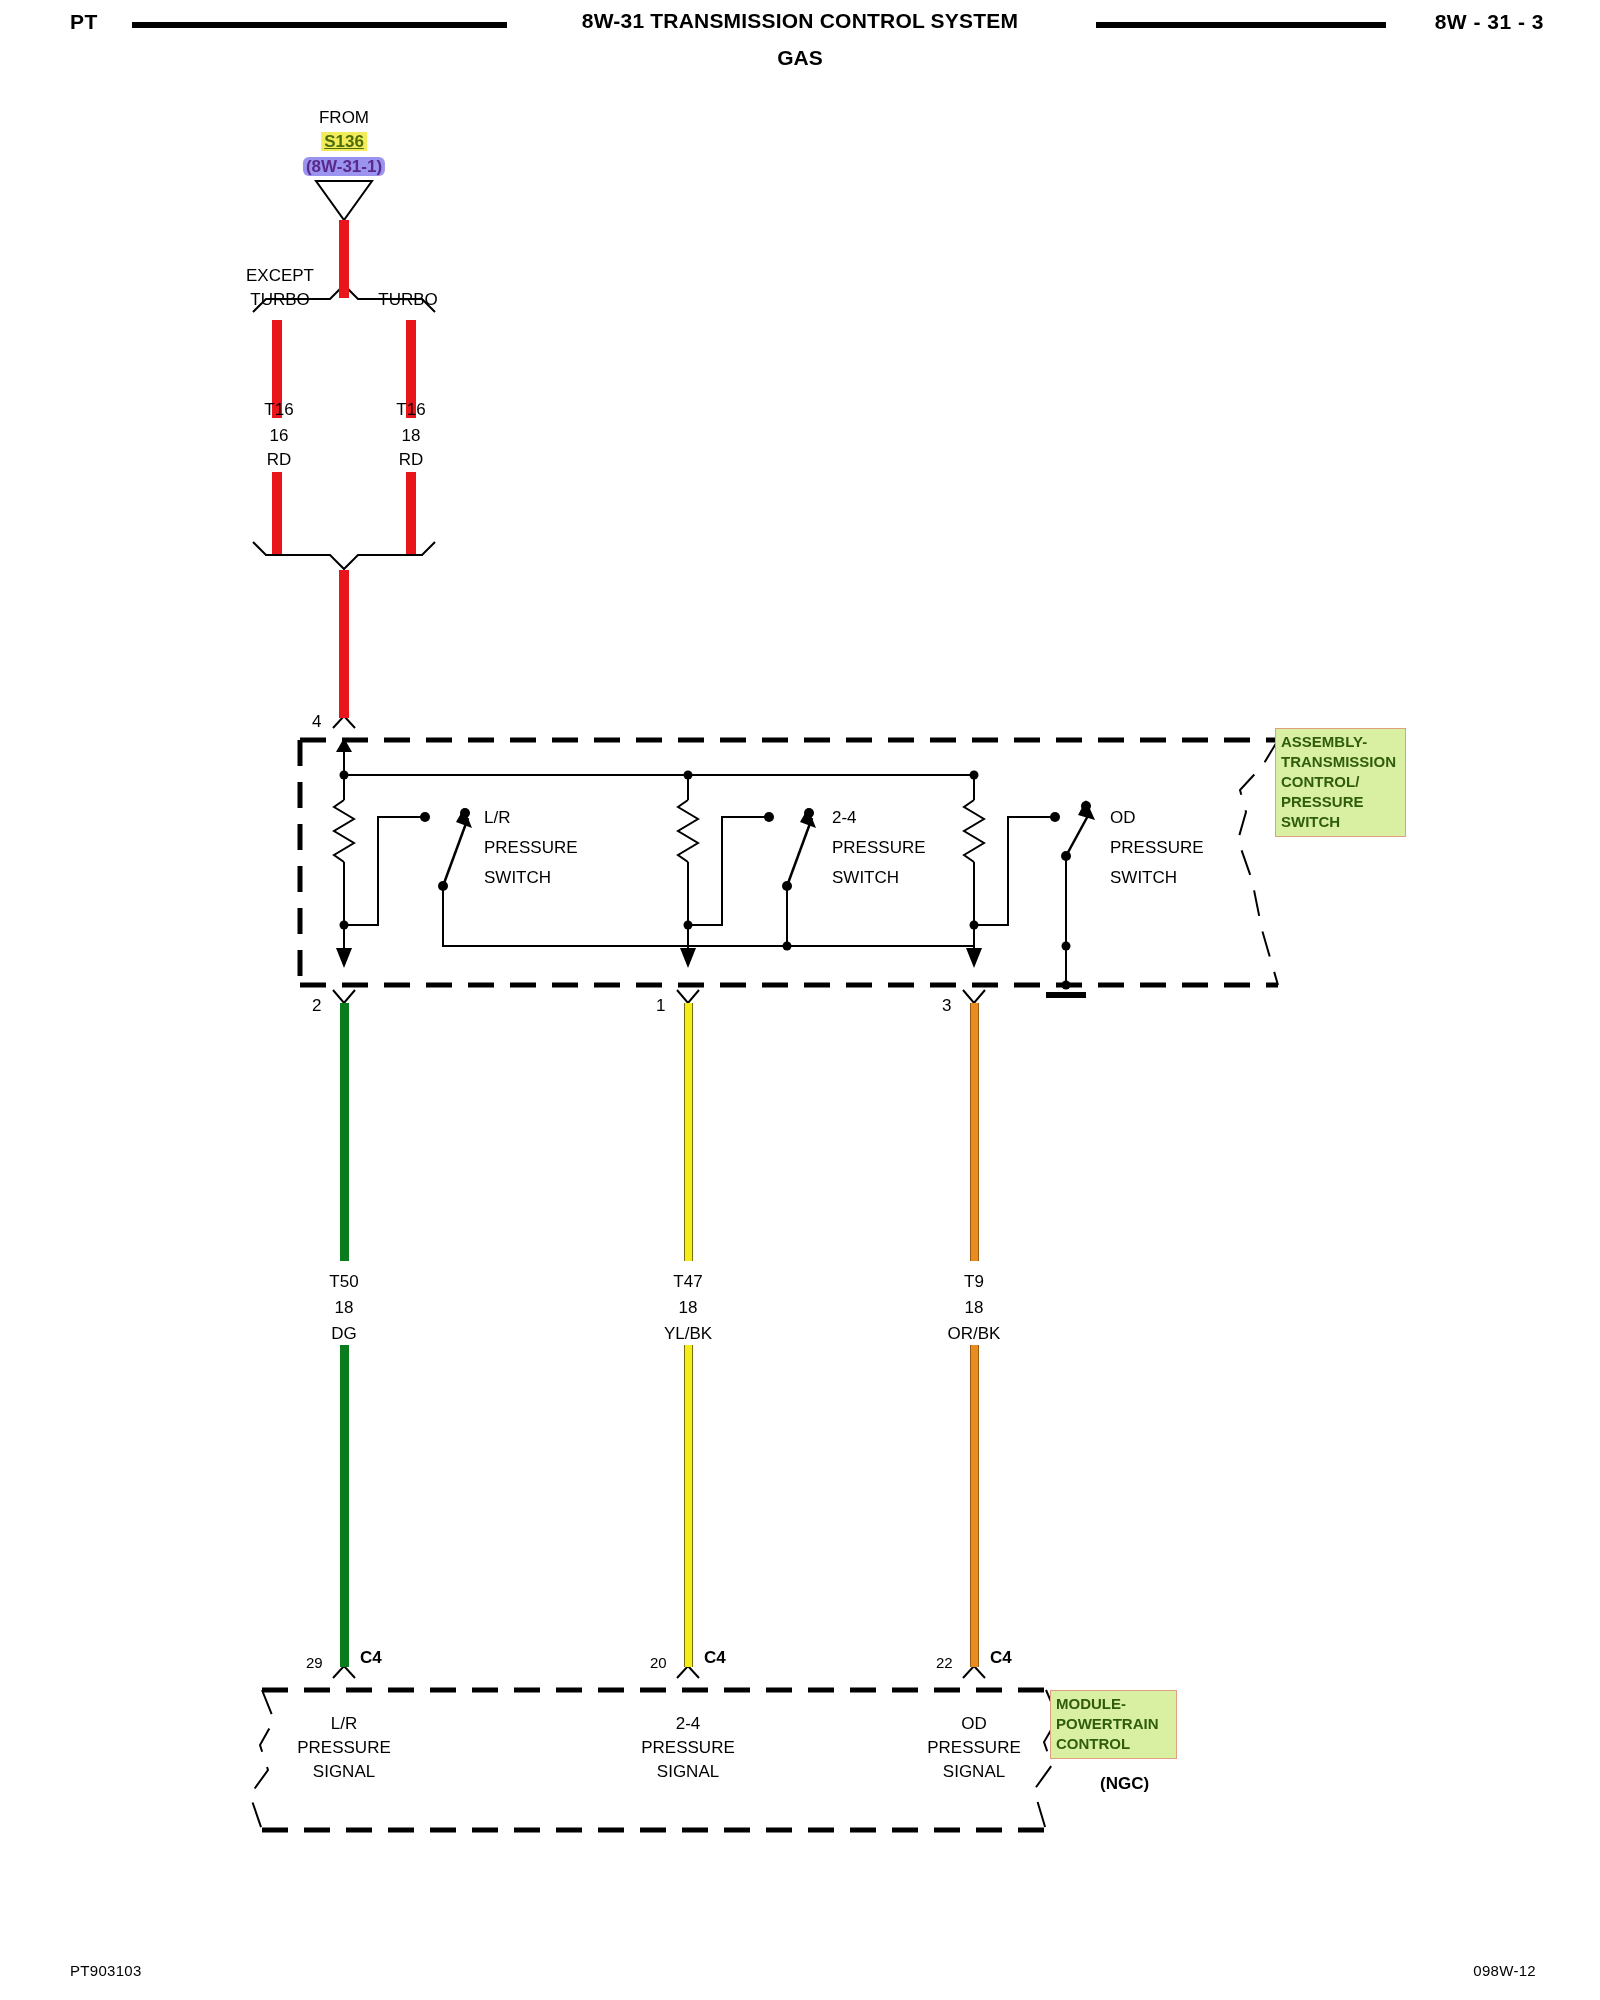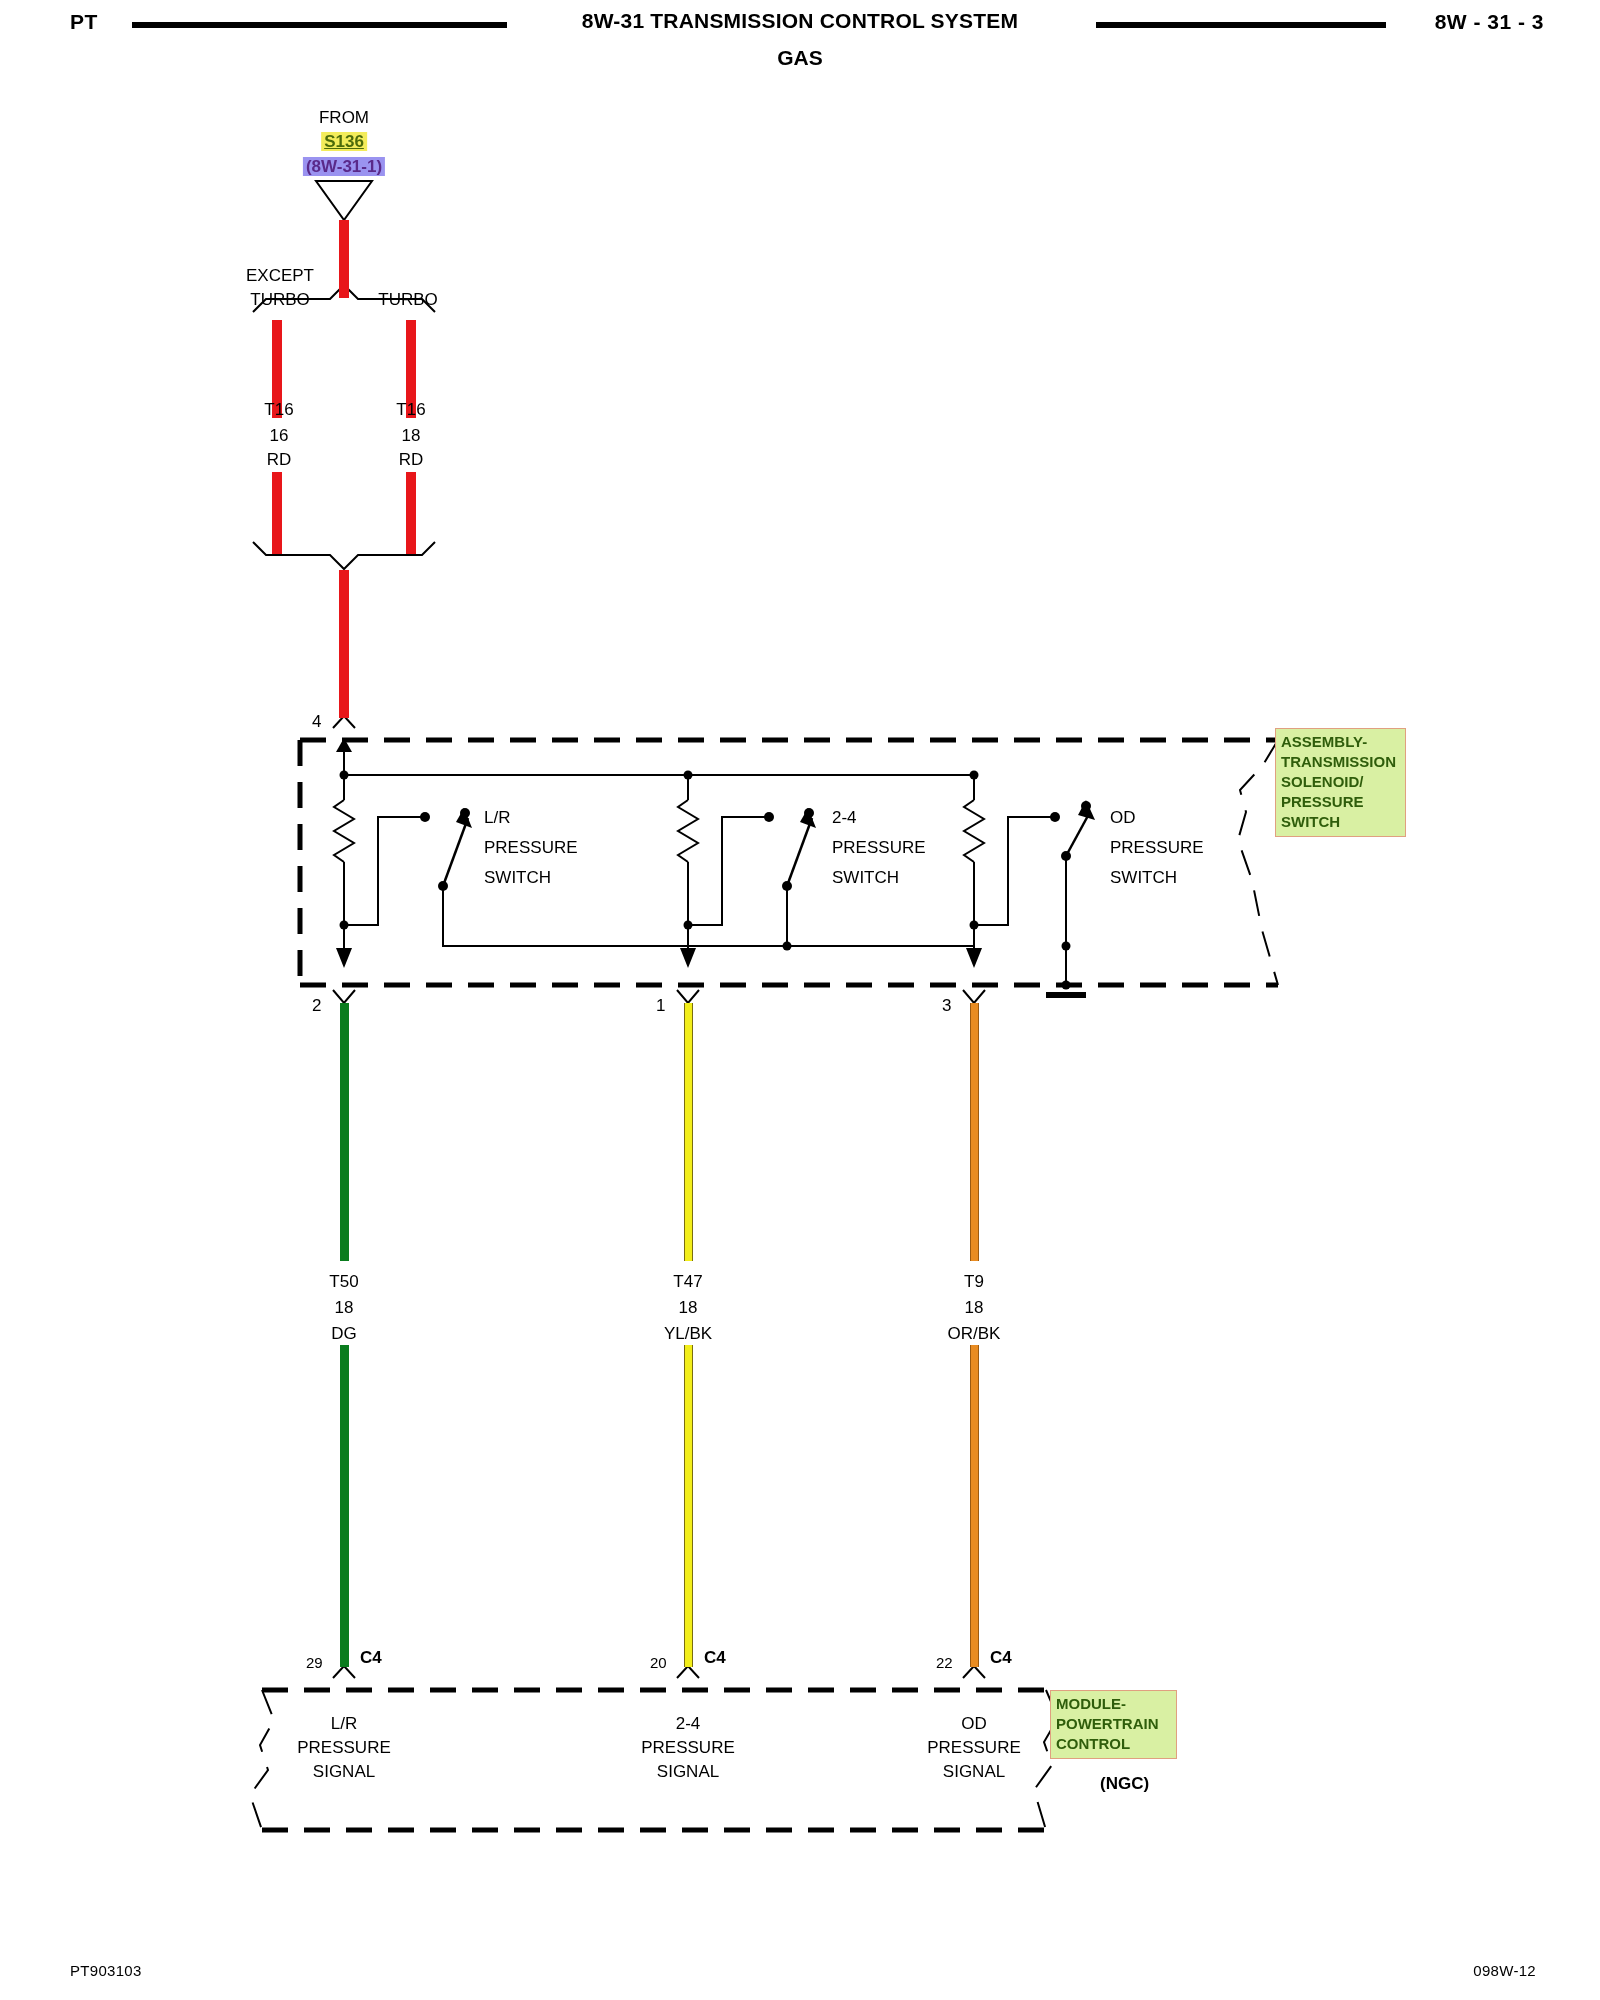--- a/index.html
+++ b/index.html
@@ -33,21 +33,21 @@
   .w-rd{background:#e8161a;}
   .w-dg{background:#0a7c1e;}
   .w-yl{background:#f2ee1a;border-left:1px solid #7a6d10;border-right:1px solid #7a6d10;box-sizing:border-box;}
   .w-or{background:#e98c22;border-left:1px solid #9c5a10;border-right:1px solid #9c5a10;box-sizing:border-box;}
 
   
   .call{position:absolute;background:#d9f0a3;border:1px solid #e0a080;
         color:#2f5d0b;font-weight:bold;font-size:15px;line-height:20px;
         padding:3px 4px 4px 5px;}
   .hl-yel{background:#f3ec5a;color:#4c6b0a;font-weight:bold;padding:0 3px;text-decoration:underline;}
-  .hl-vio{background:#9a93f0;color:#5a2a8a;font-weight:bold;padding:0 3px;}
+  .hl-vio{background:#9a93f0;color:#5a2a8a;font-weight:bold;padding:0 3px;border-radius:6px;}
 
   svg{position:absolute;left:0;top:0;overflow:visible;}
 </style>
 </head>
 <body>
 
 <div class="page">
 
   <div class="hdr">
     <div class="hdr-left">PT</div>
@@ -177,21 +177,21 @@
   <div class="t" style="left:832px;top:836px;">PRESSURE</div>
   <div class="t" style="left:832px;top:866px;">SWITCH</div>
 
   <div class="t" style="left:1110px;top:806px;">OD</div>
   <div class="t" style="left:1110px;top:836px;">PRESSURE</div>
   <div class="t" style="left:1110px;top:866px;">SWITCH</div>
 
   <div class="call" style="left:1275px;top:728px;width:120px;">
     <div>ASSEMBLY-</div>
     <div>TRANSMISSION</div>
-    <div>SOLENOID/</div>
+    <div>CONTROL/</div>
     <div>PRESSURE</div>
     <div>SWITCH</div>
   </div>
 
   <div class="t" style="left:312px;top:994px;">2</div>
   <div class="t" style="left:656px;top:994px;">1</div>
   <div class="t" style="left:942px;top:994px;">3</div>
 
   <div class="w w-dg" style="left:340px;top:1003px;width:9px;height:258px;"></div>
   <div class="w w-dg" style="left:340px;top:1345px;width:9px;height:322px;"></div>

